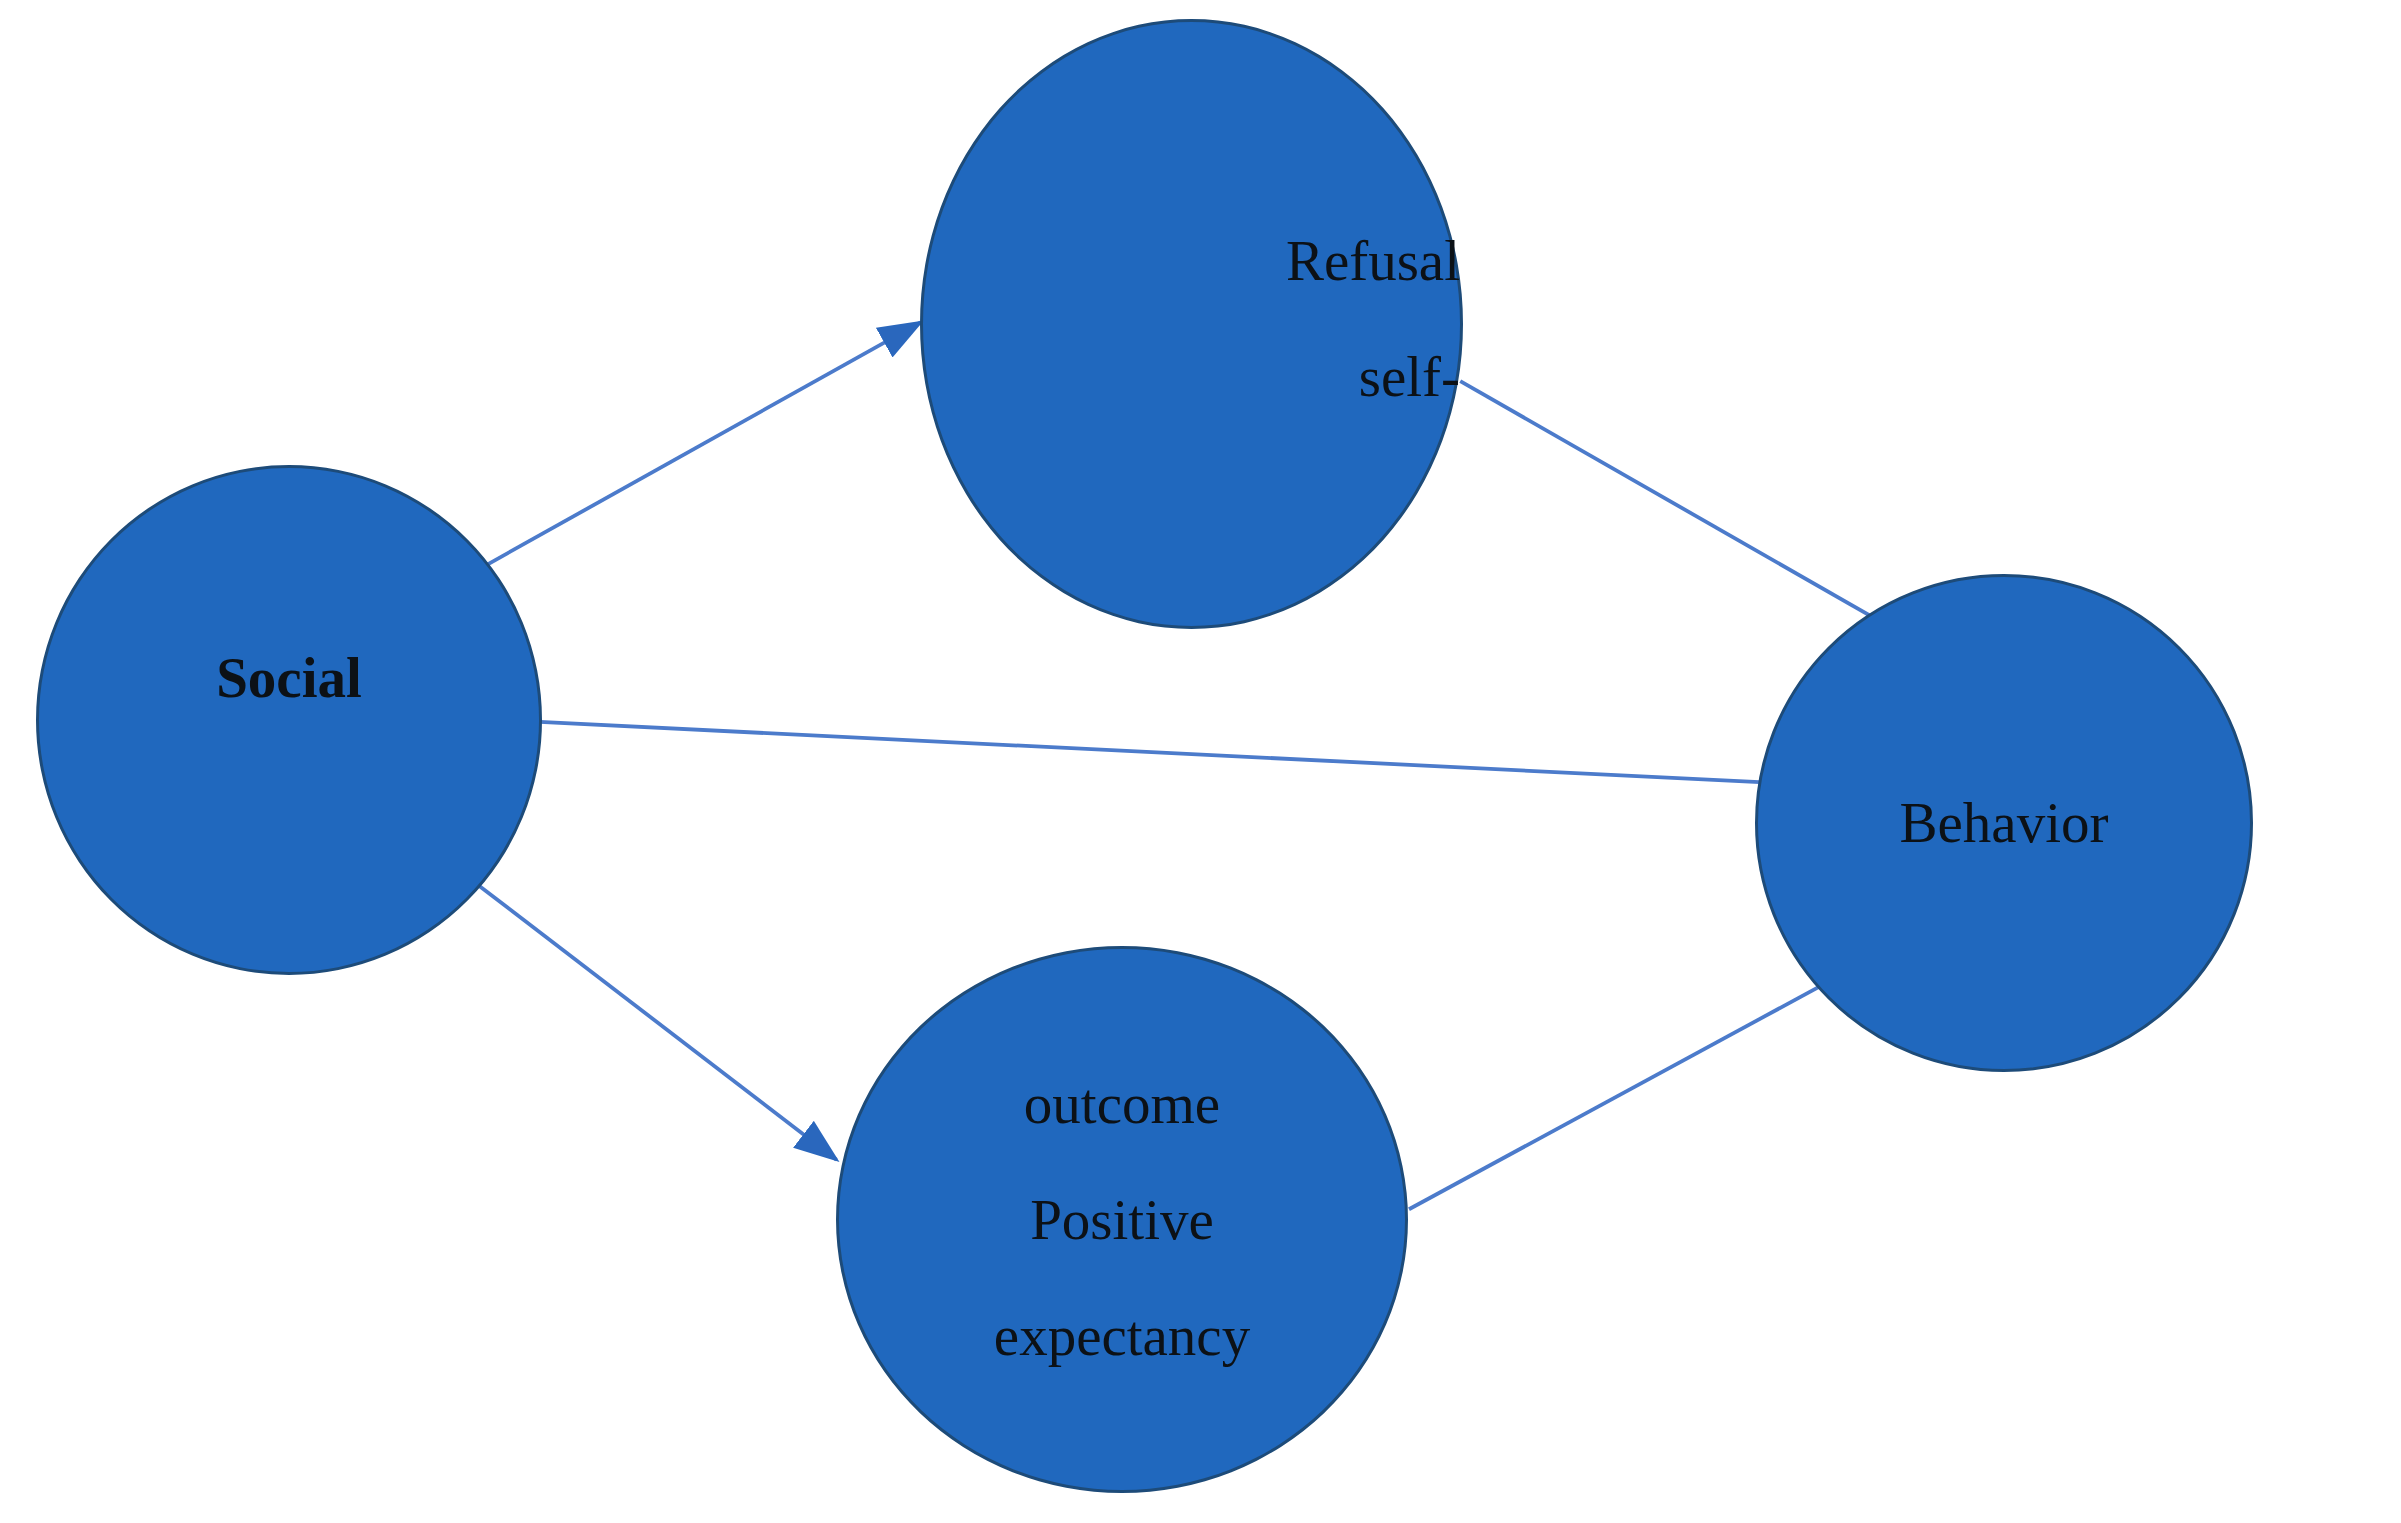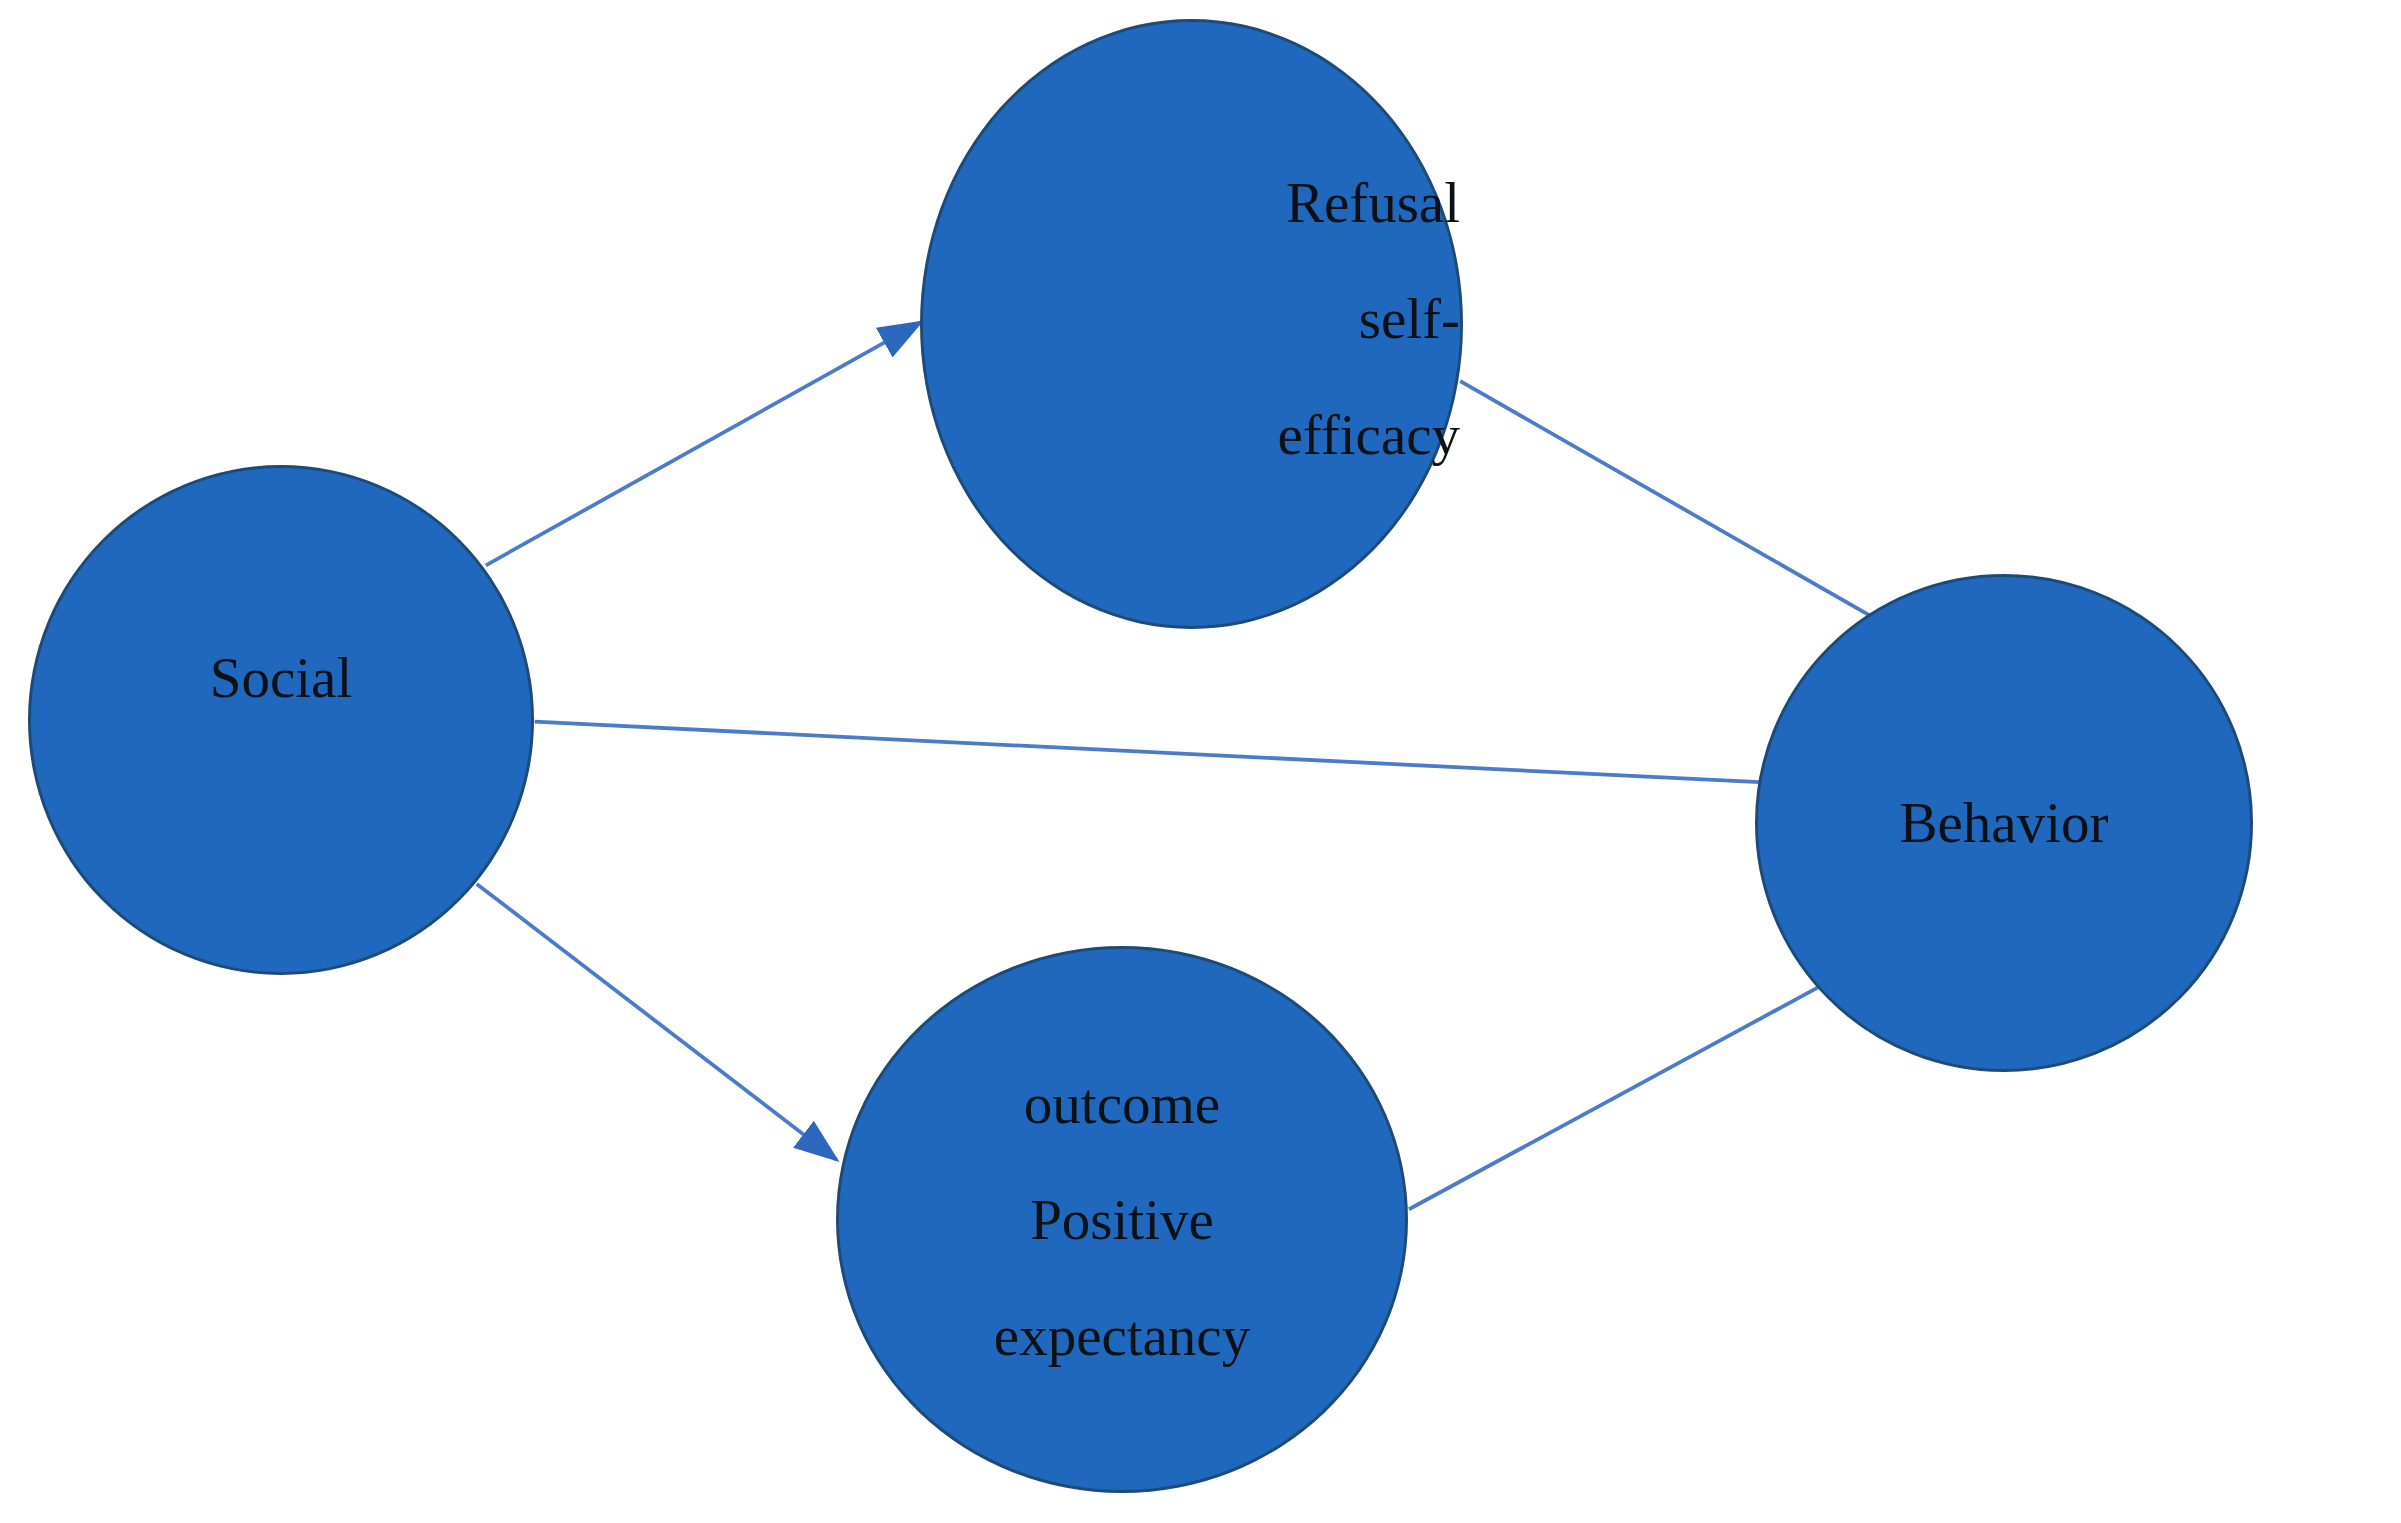--- a/index.html
+++ b/index.html
@@ -45,21 +45,21 @@
     justify-content:center;
     text-align:center;
   }
   .node .line{
     display:block;
     font-size:57px;
     line-height:116px;
     color:var(--label);
     white-space:nowrap;
   }
-  .node-social{left:28px;top:465px;width:506px;height:510px;padding-bottom:84px;}
+  .node-social{left:36px;top:465px;width:506px;height:510px;padding-bottom:84px;font-weight:bold;}
   .node-refusal{left:920px;top:18.5px;width:543px;height:610px;padding-bottom:8.4px;align-items:flex-end;}
   .node-behavior{left:1755px;top:574px;width:498px;height:498px;align-items:center;}
   .node-positive{left:836px;top:946px;width:572px;height:547px;}
 </style>
 </head>
 <body>
 
 <div class="stage">
 
   <svg class="arrow-layer" viewBox="0 0 2856 1812" xmlns="http://www.w3.org/2000/svg" aria-hidden="true">
@@ -71,21 +71,20 @@
     <line x1="578" y1="672" x2="1095" y2="383" marker-end="url(#head)"></line>
     <line x1="636" y1="858" x2="2214" y2="936" marker-end="url(#head)"></line>
     <line x1="567" y1="1051" x2="995" y2="1379" marker-end="url(#head)"></line>
     <line x1="1737" y1="453" x2="2291" y2="770" marker-end="url(#head)"></line>
     <line x1="1676" y1="1438" x2="2253" y2="1125" marker-end="url(#head)"></line>
   </svg>
 
   <div class="node node-refusal">
     <span class="line">Refusal</span>
     <span class="line">self-</span>
-    <span class="line">efficacy</span>
   </div>
 
   <div class="node node-social">
     <span class="line">Social</span>
   </div>
 
   <div class="node node-behavior">
     <span class="line">Behavior</span>
   </div>
 

